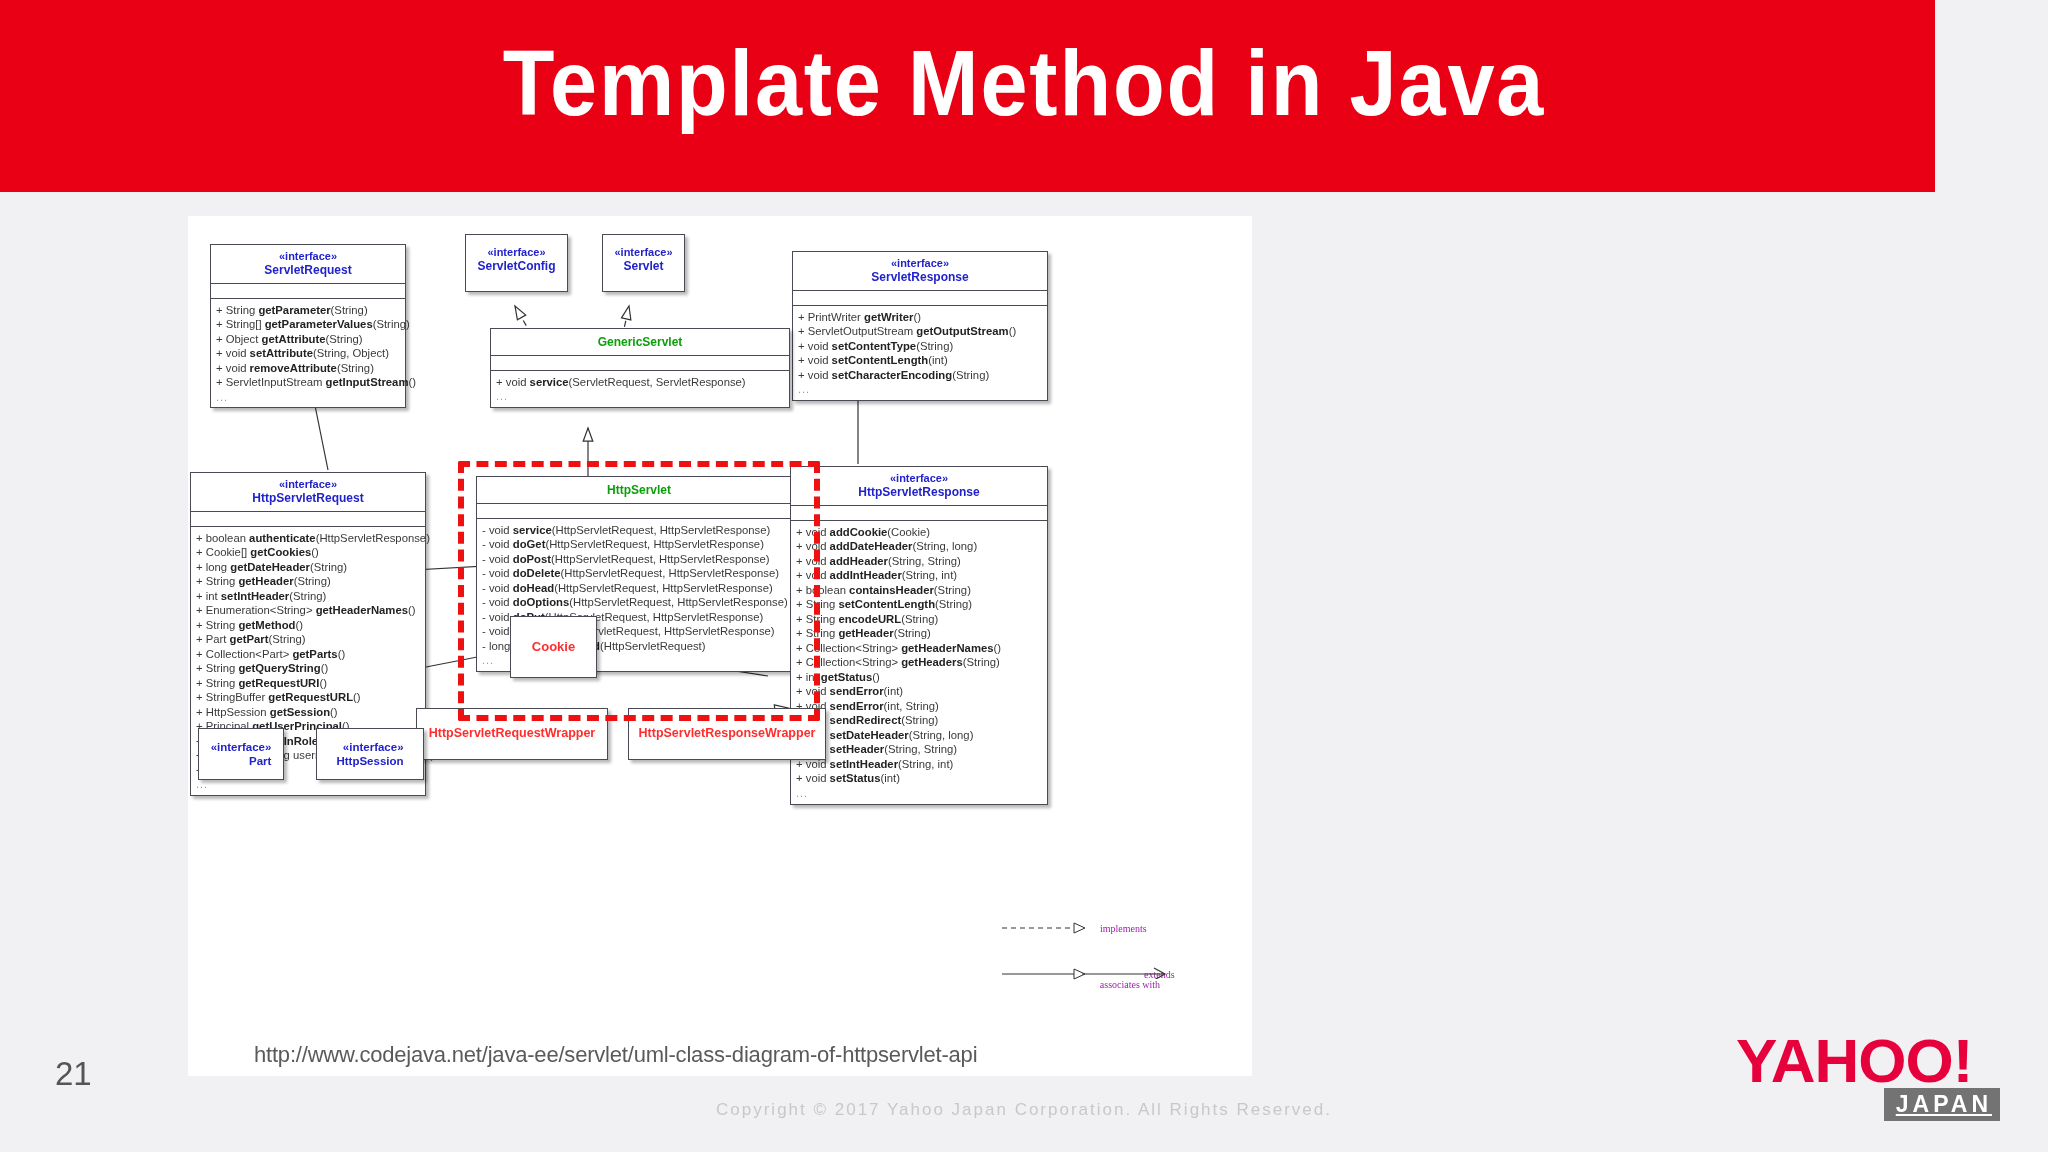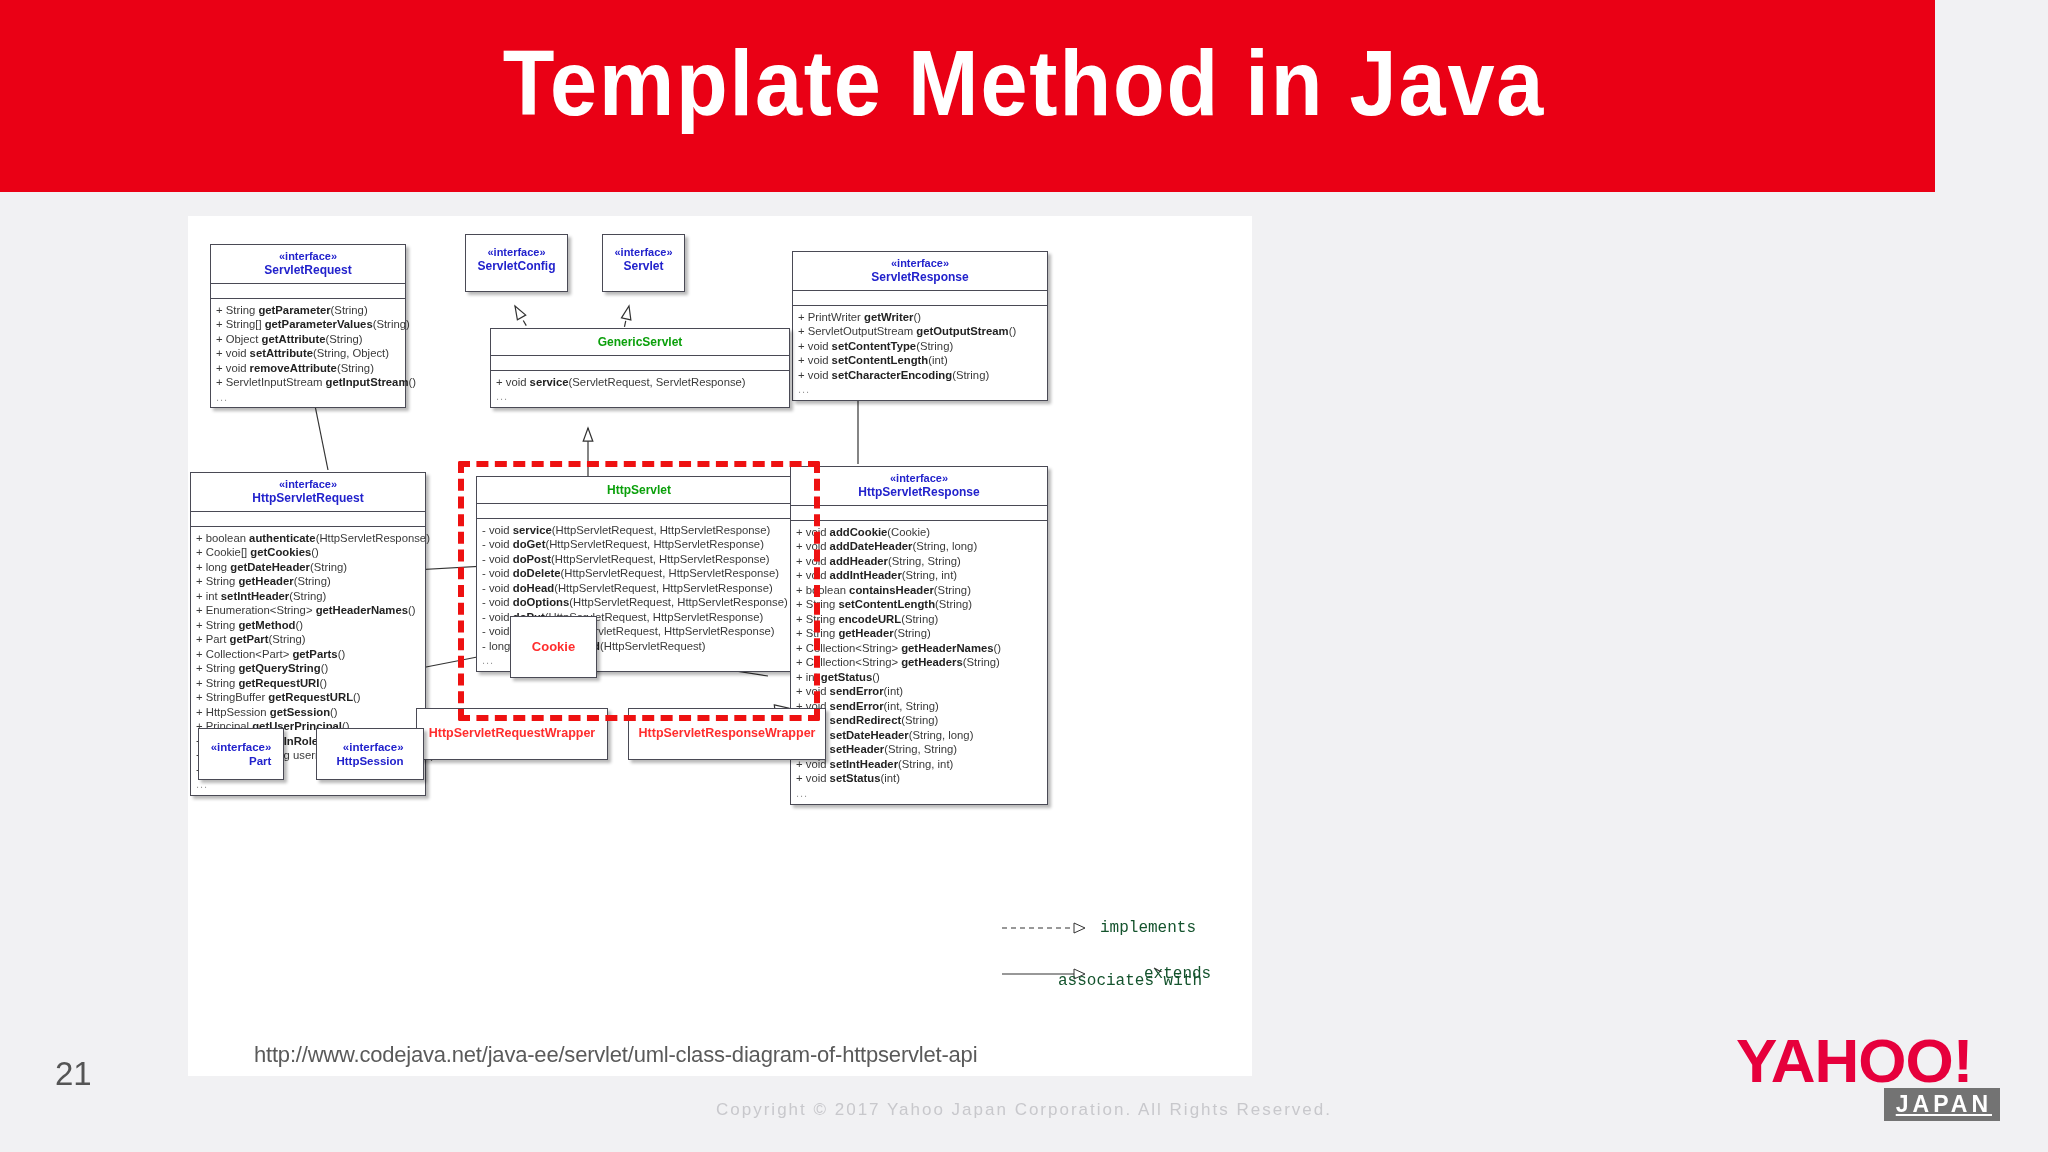--- a/index.html
+++ b/index.html
@@ -96,22 +96,22 @@
     border-radius: 2px;
   }
 
   
   #legend { position: absolute; left: 1000px; top: 918px; width: 250px; height: 90px; }
   .legend-row {
     position: absolute; left: 0; width: 250px; height: 24px;
     display: flex; align-items: center;
   }
   .legend-label {
-    font-family: Liberation Mono, monospace;
-    font-size: 16px; color: #14532d; margin-left: 10px; white-space: nowrap;
+    font-family: Liberation Serif, serif;
+    font-size: 10px; color: #a21caf; margin-left: 10px; white-space: nowrap;
   }
 
   
   #source-url {
     position: absolute; left: 254px; top: 1042px;
     font-size: 22px; color: #5a5a5a;
     font-family: "Liberation Sans Narrow", "Liberation Sans", sans-serif;
     letter-spacing: -0.2px;
   }
   #page-number {

